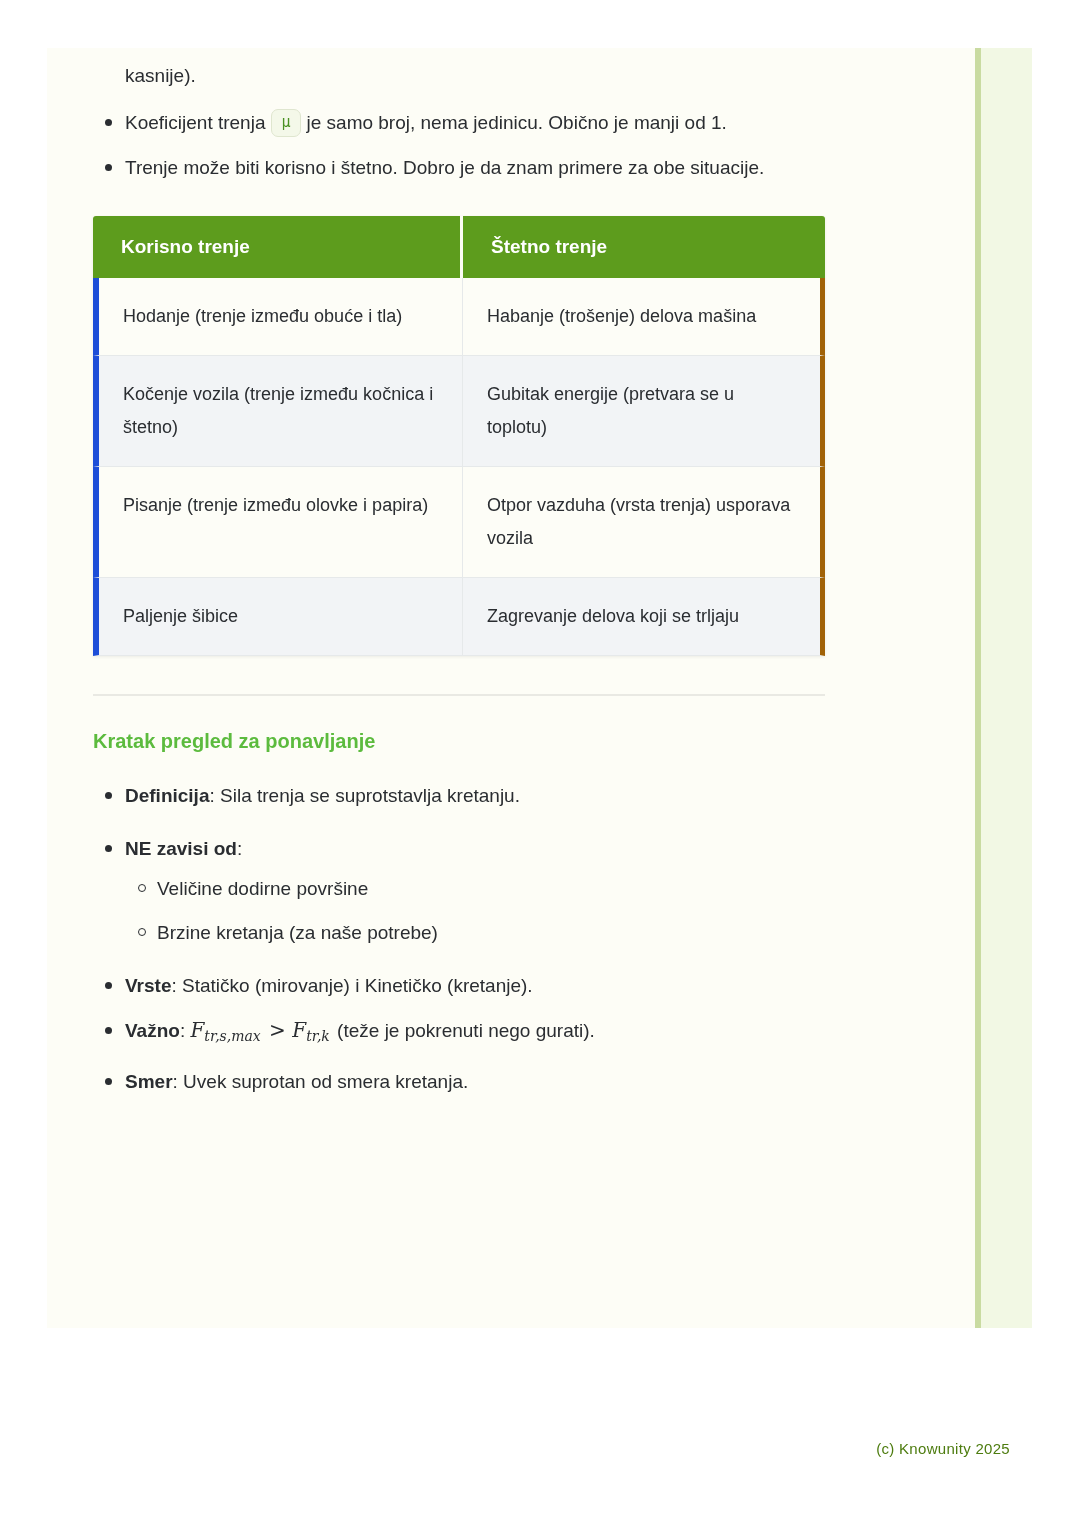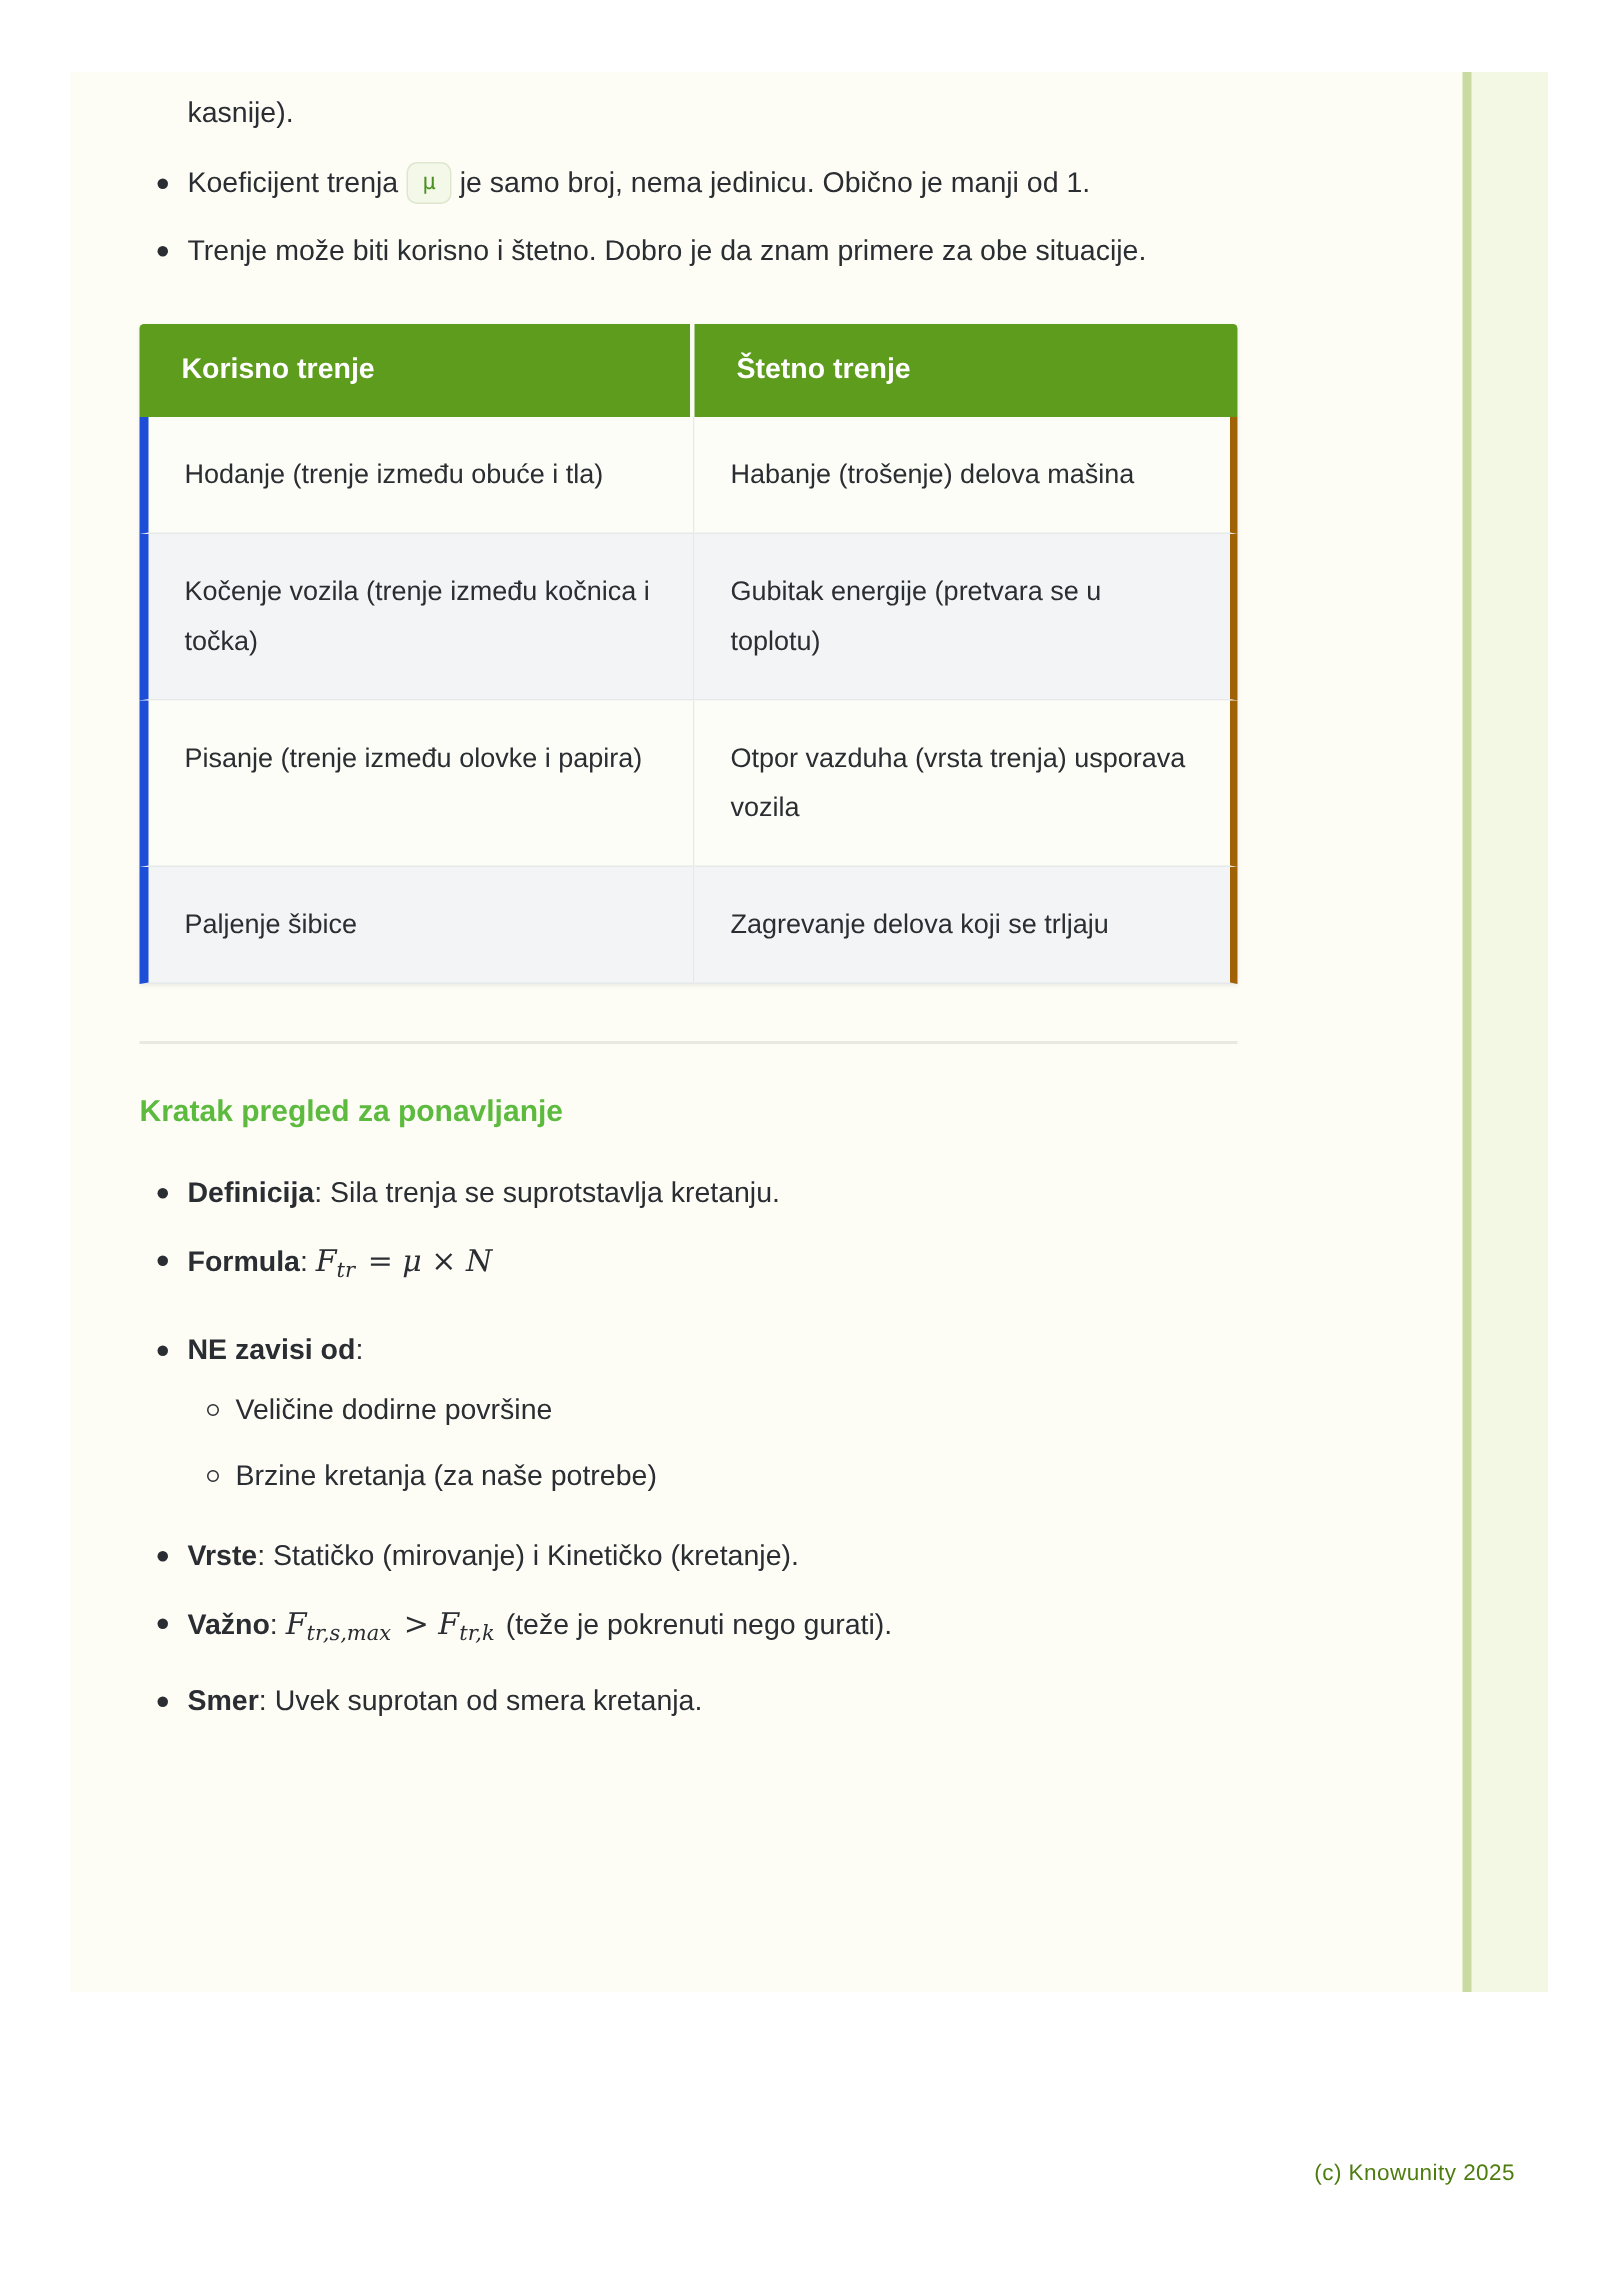--- a/index.html
+++ b/index.html
@@ -195,21 +195,21 @@
         <th>Korisno trenje</th>
         <th>Štetno trenje</th>
       </tr>
     </thead>
     <tbody>
       <tr>
         <td>Hodanje (trenje između obuće i tla)</td>
         <td>Habanje (trošenje) delova mašina</td>
       </tr>
       <tr>
-        <td>Kočenje vozila (trenje između kočnica i točka)</td>
+        <td>Kočenje vozila (trenje između kočnica i štetno)</td>
         <td>Gubitak energije (pretvara se u toplotu)</td>
       </tr>
       <tr>
         <td>Pisanje (trenje između olovke i papira)</td>
         <td>Otpor vazduha (vrsta trenja) usporava vozila</td>
       </tr>
       <tr>
         <td>Paljenje šibice</td>
         <td>Zagrevanje delova koji se trljaju</td>
       </tr>
@@ -219,23 +219,20 @@
   <hr class="divider">
 
   <h2 class="review-heading">Kratak pregled za ponavljanje</h2>
 
   <ul class="bullets review">
 
     <li>
       <strong>Definicija</strong><span>: Sila trenja se suprotstavlja kretanju.</span>
     </li>
 
-    <li>
-      <strong>Formula</strong><span>: </span><span class="math">F</span><span class="math-sub">tr</span><span class="math"> = μ × N</span>
-    </li>
 
 
     <li class="gap-top">
       <strong>NE zavisi od</strong><span>:</span>
       <ul class="subbullets">
         <li>Veličine dodirne površine</li>
         <li>Brzine kretanja (za naše potrebe)</li>
       </ul>
     </li>
 

